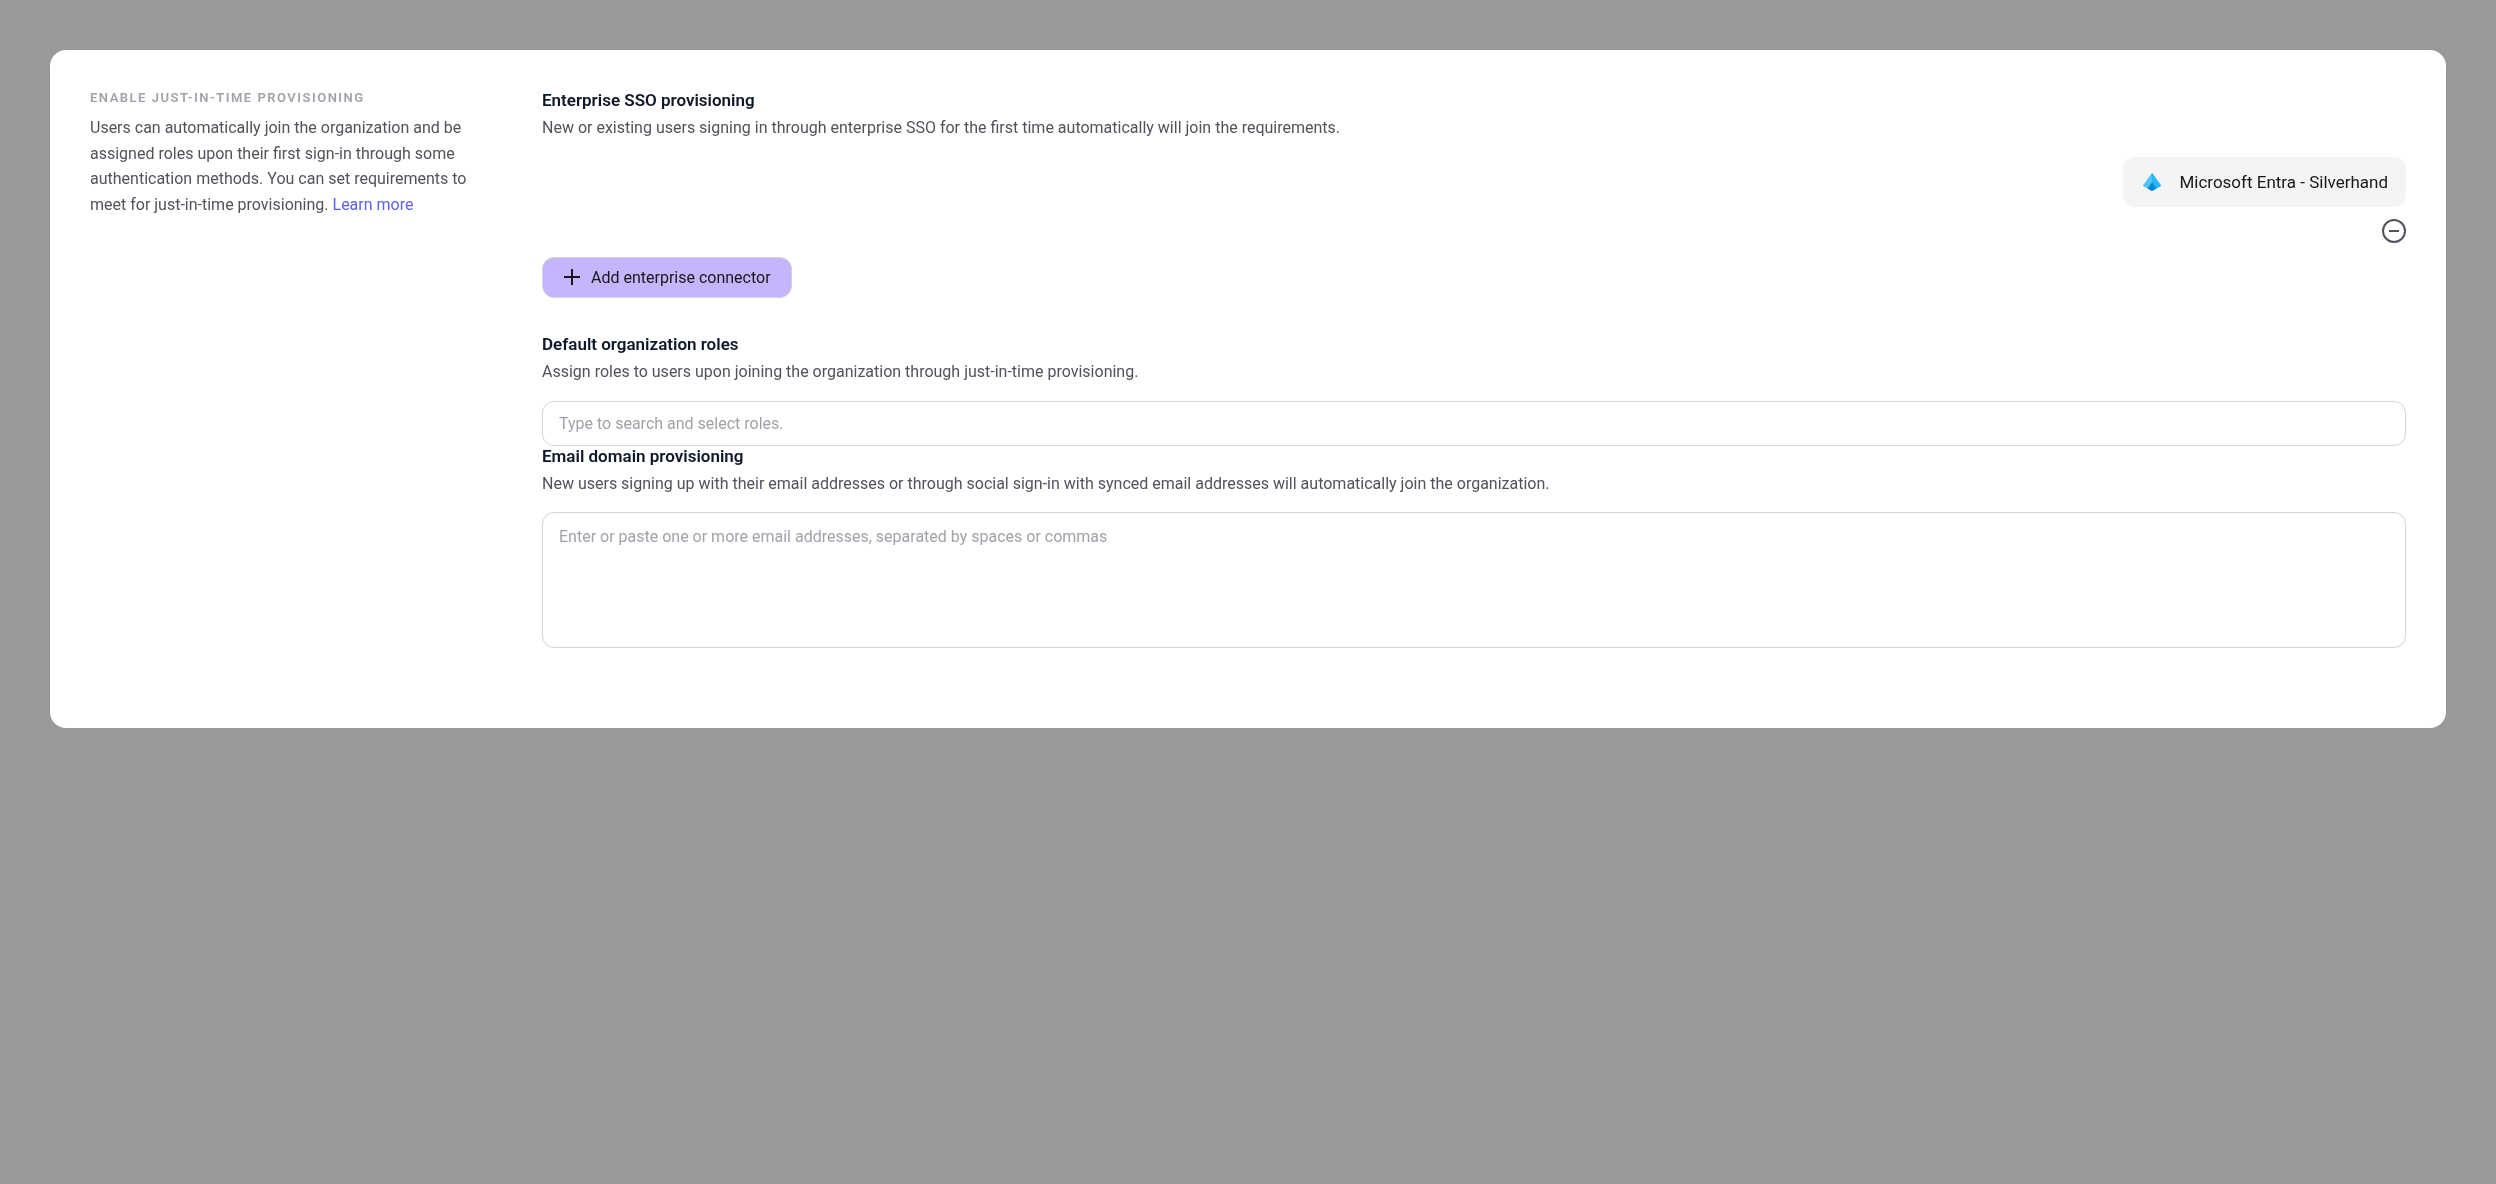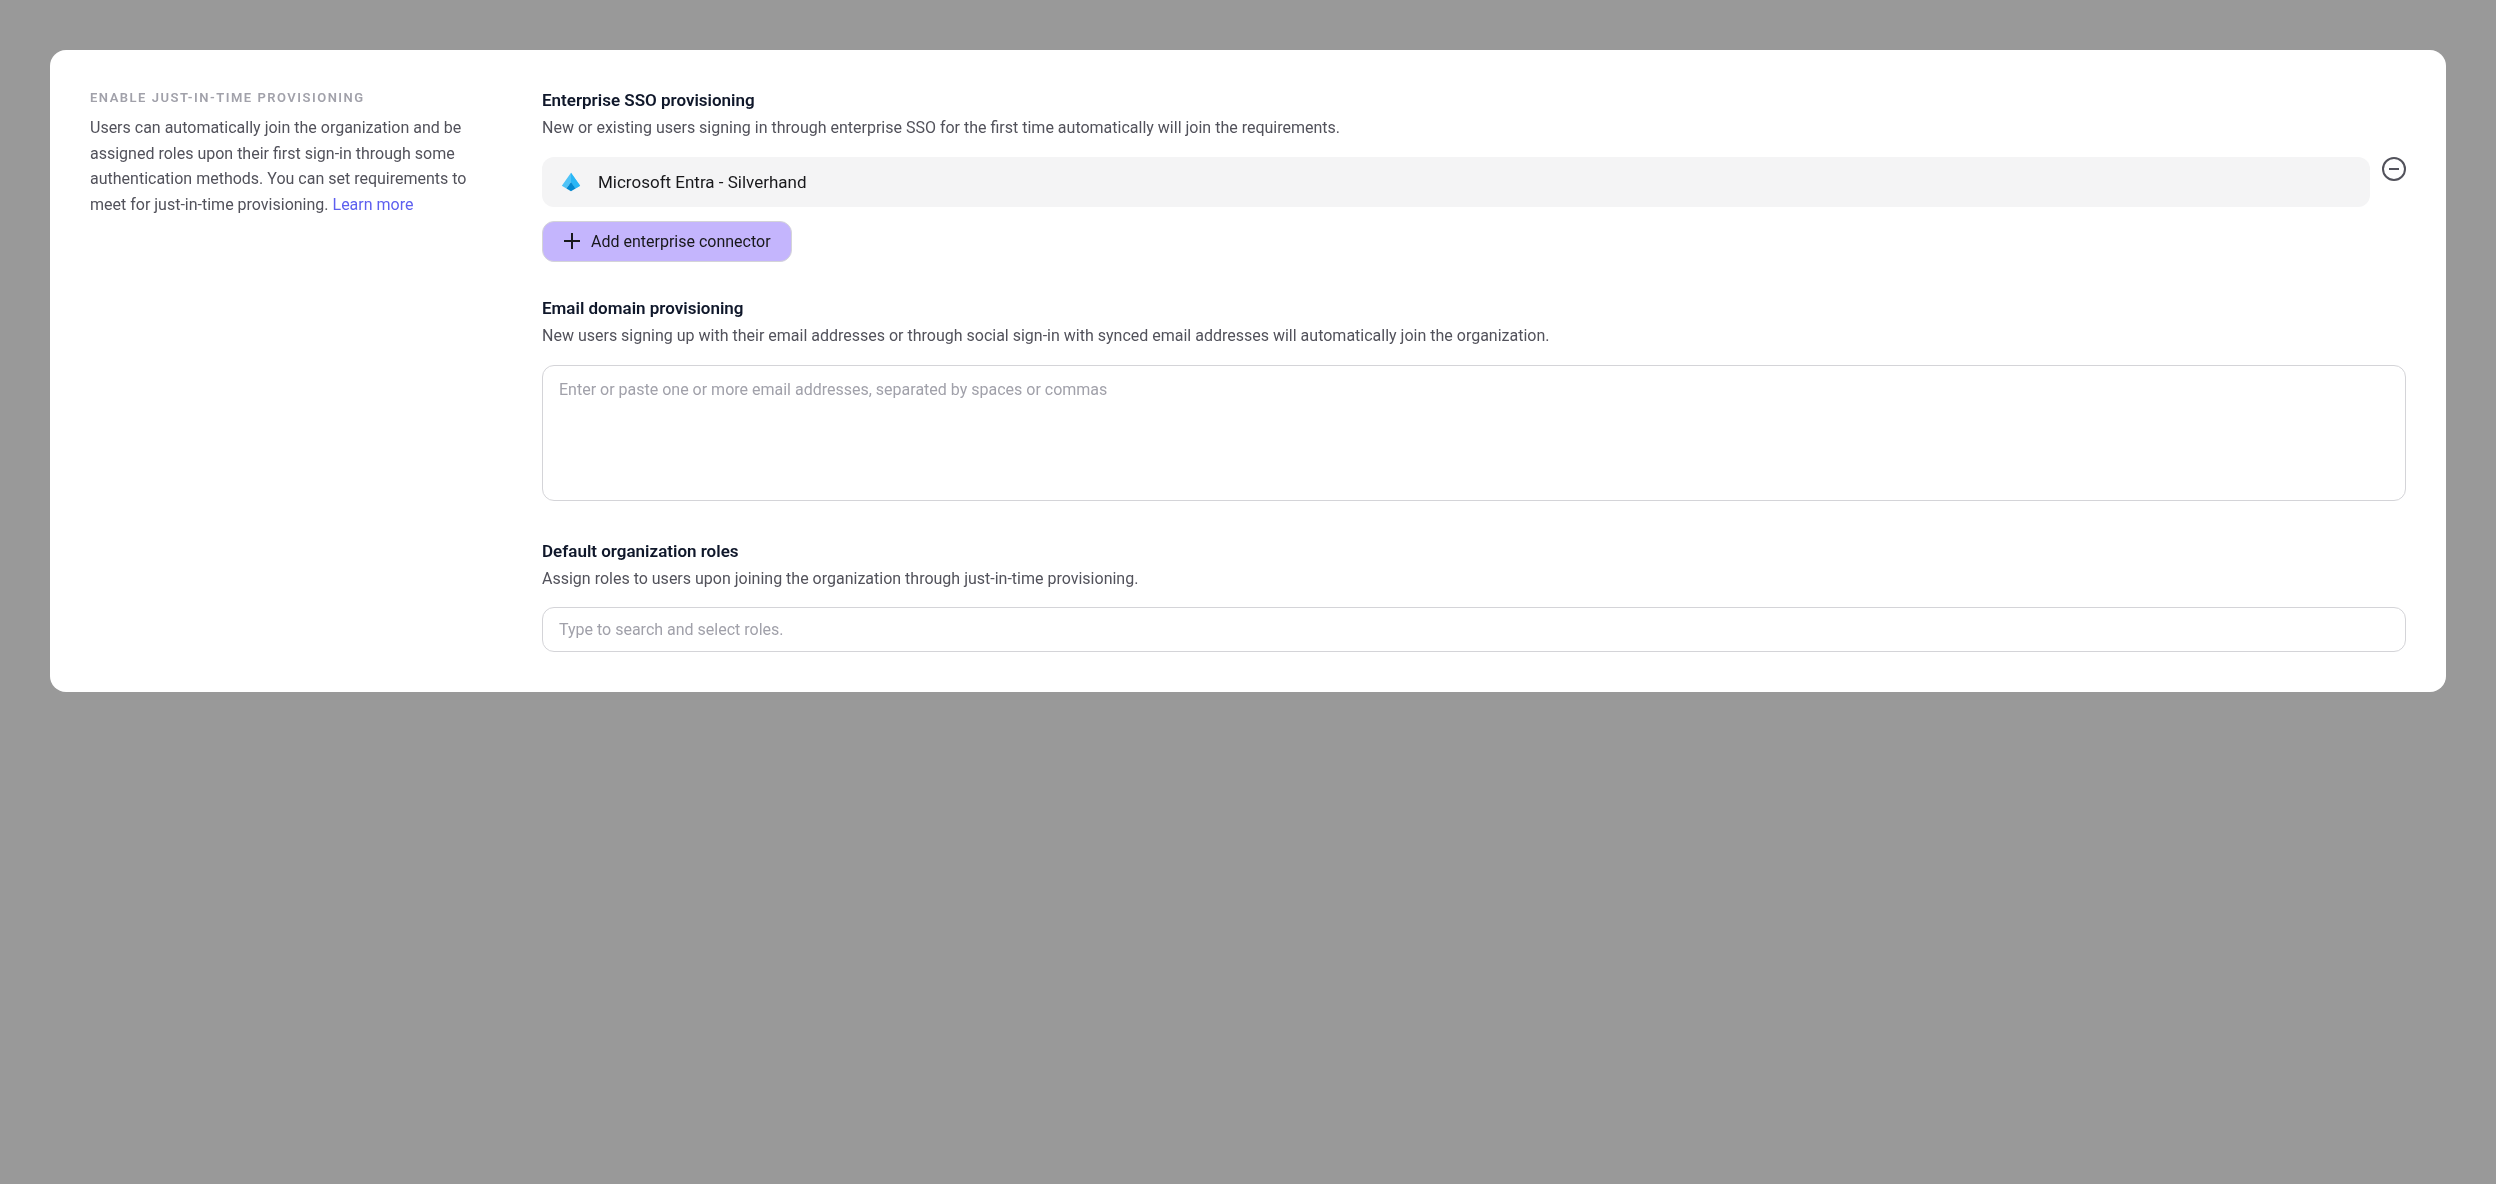--- a/index.html
+++ b/index.html
@@ -56,23 +56,24 @@
       margin-bottom: 6px;
     }
     .section-desc {
       font-size: 16px;
       line-height: 1.55;
       color: #52525b;
       margin-bottom: 16px;
     }
     .connector-row-wrap {
       display: flex;
-      align-items: flex-start;
+      align-items: flex-end;
       gap: 12px;
       margin-bottom: 14px;
+      flex-direction: column;
     }
     .connector-chip {
       flex: 1;
       background: #f4f4f5;
       border-radius: 12px;
       padding: 14px 18px;
       display: flex;
       align-items: center;
       gap: 16px;
     }
@@ -199,26 +200,26 @@
           <span class="remove-btn-dash"></span>
         </button>
       </div>
 
       <button class="add-btn">
         <span class="plus-icon"></span>
         <span>Add enterprise connector</span>
       </button>
     </div>
 
+    <div class="section" style="margin-bottom:0">
+      <div class="section-title">Default organization roles</div>
+      <div class="section-desc">Assign roles to users upon joining the organization through just-in-time provisioning.</div>
+      <input type="text" class="text-input" placeholder="Type to search and select roles." style="">
+    </div>
+
     <div class="section">
       <div class="section-title">Email domain provisioning</div>
       <div class="section-desc">New users signing up with their email addresses or through social sign-in with synced email addresses will automatically join the organization.</div>
       <textarea class="textarea-input" placeholder="Enter or paste one or more email addresses, separated by spaces or commas" style=""></textarea>
     </div>
 
-    <div class="section" style="margin-bottom:0">
-      <div class="section-title">Default organization roles</div>
-      <div class="section-desc">Assign roles to users upon joining the organization through just-in-time provisioning.</div>
-      <input type="text" class="text-input" placeholder="Type to search and select roles." style="">
-    </div>
-
   </div>
 </div>
 
 </body></html>

